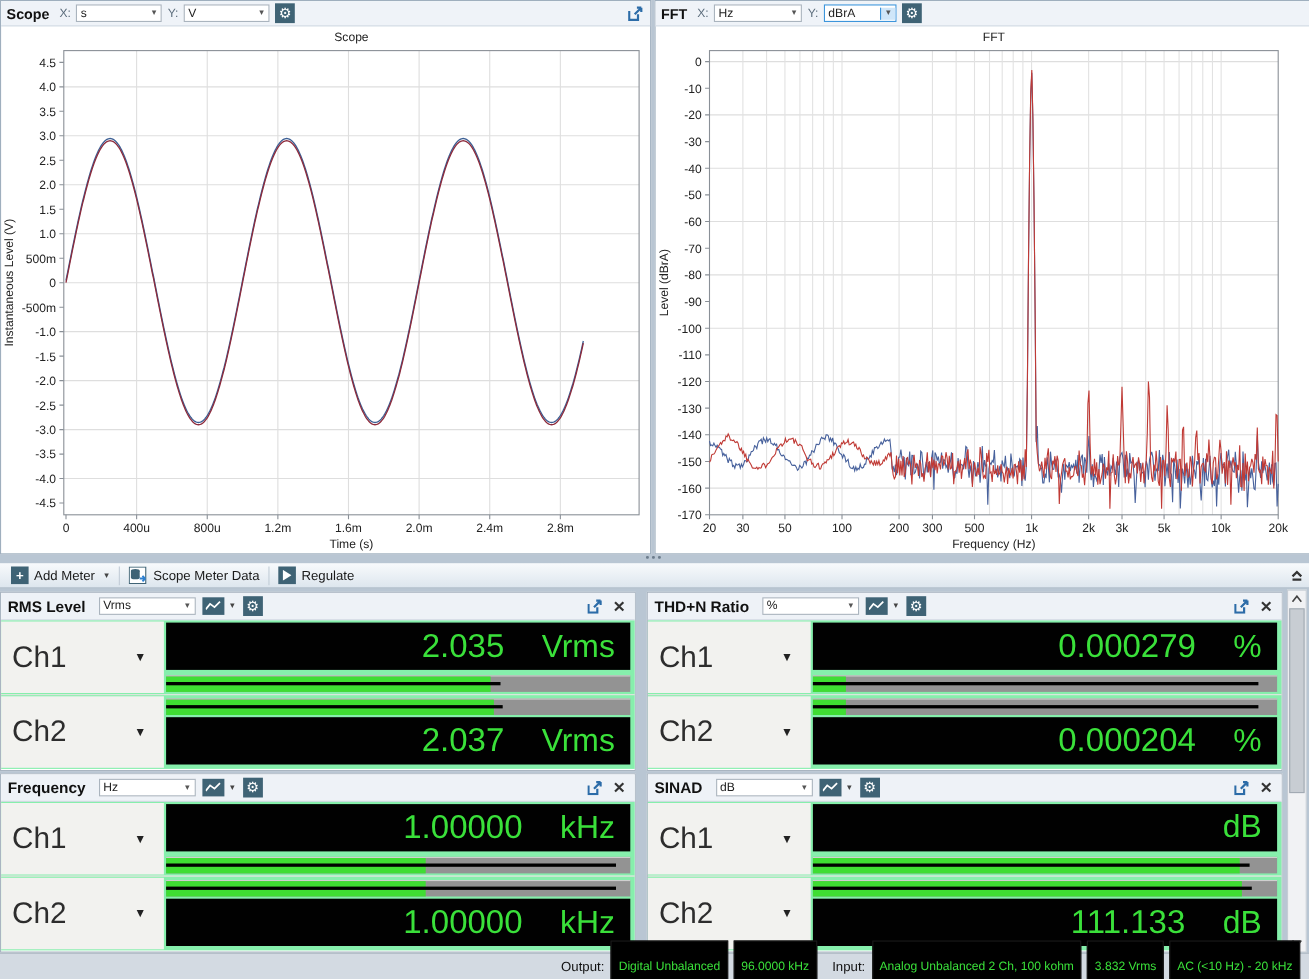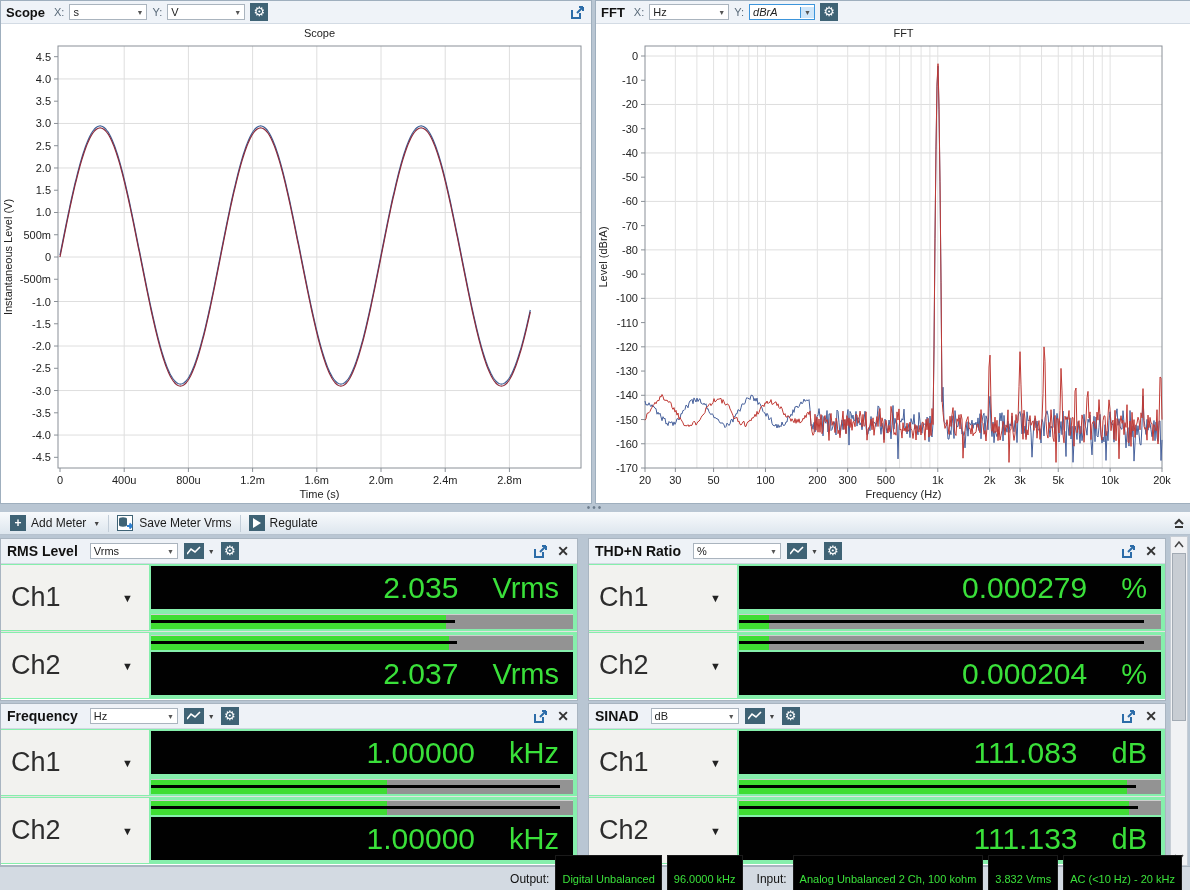--- a/index.html
+++ b/index.html
@@ -3,21 +3,21 @@
 <meta charset="utf-8">
 <style>
   html,body{margin:0;padding:0;}
   .app{position:relative;width:1190px;height:890px;background:#b9c6d3;font-family:"Liberation Sans",sans-serif;overflow:hidden;}
   .plot-panel{position:absolute;background:#fff;border:1px solid #9fafbe;box-sizing:border-box;}
   .panel-header{height:22px;background:#eff3f8;border-bottom:1px solid #d3dbe4;display:flex;align-items:center;gap:5px;padding:0 5px;font-size:12px;color:#222;}
   .panel-title{font-weight:bold;font-size:13px;color:#111;margin-right:4px;}
   .axis-label{color:#5a6b7a;font-size:11px;}
   .mini-select{display:flex;align-items:center;justify-content:space-between;background:#fff;border:1px solid #aab4be;height:16px;padding:0 3px;font-size:11px;color:#222;box-sizing:border-box;}
   .mini-select .arr{font-size:7px;color:#555;margin-left:4px;}
-  .mini-select.focused{border:1px solid #3d95db;font-style:italic;}
+  .mini-select.focused{border:1px solid #3d95db;}
   .mini-select.focused .arrbox{background:#cfe6f9;margin:-1px -3px -1px 3px;padding:2px 3px;border-left:1px solid #3d95db;}
   .sq-btn{width:18px;height:18px;background:#3f6375;color:#fff;display:flex;align-items:center;justify-content:center;font-size:13px;line-height:18px;cursor:pointer;}
   .spacer{flex:1;}
   .popout{width:16px;height:16px;display:flex;align-items:center;justify-content:center;cursor:pointer;}
   .close-x{width:16px;height:16px;display:flex;align-items:center;justify-content:center;font-size:14px;font-weight:bold;color:#333;cursor:pointer;}
   .splitter{position:absolute;top:504px;left:0;width:1190px;height:8px;background:#b9c6d3;display:flex;align-items:center;justify-content:center;}
   .splitter .dots{color:#6d7d8d;font-size:10px;letter-spacing:2px;line-height:4px;}
   .toolbar{position:absolute;top:512px;left:0;width:1190px;height:23px;background:linear-gradient(#f8fafc,#dde6ee);border-bottom:1px solid #b6c2ce;display:flex;align-items:center;padding:0 3px;box-sizing:border-box;font-size:12px;color:#1a1a1a;}
   .tb-btn{display:flex;align-items:center;gap:5px;padding:0 7px;height:21px;cursor:pointer;}
   .tb-sep{width:1px;height:17px;background:#c2cdd8;margin:0 1px;}
@@ -297,21 +297,21 @@
     </span>
     <span class="tb-sep"></span>
     <span class="tb-btn">
       <svg width="17" height="16" viewBox="0 0 17 16">
           <rect x="0.5" y="0.5" width="15" height="15" fill="#fff" stroke="#3f6375"></rect>
           <ellipse cx="6" cy="4" rx="4" ry="1.7" fill="#3f6375"></ellipse>
           <rect x="2" y="4" width="8" height="6" fill="#3f6375"></rect>
           <ellipse cx="6" cy="10" rx="4" ry="1.7" fill="#3f6375"></ellipse>
           <path d="M10 11 L15 11 M15 11 L12.5 8.5 M15 11 L12.5 13.5" stroke="#2c7fd0" stroke-width="1.8" fill="none"></path>
         </svg>
-      <span>Save Meter Vrms</span>
+      <span>Scope Meter Data</span>
     </span>
     <span class="tb-sep"></span>
     <span class="tb-btn">
       <span class="tb-icon">
         <svg width="8" height="10" viewBox="0 0 8 10">
             <path d="M0 0 L8 5 L0 10 Z" fill="#fff"></path>
           </svg>
       </span>
       <span>Regulate</span>
     </span>
@@ -514,21 +514,20 @@
             </svg>
           </span>
         <span class="close-x">✕</span>
       </div>
       <div class="ch-row row-top">
         <div class="ch-label">
             <span>Ch1</span>
             <span class="arr">▼</span>
           </div>
         <div class="ch-display">
-            <span>111.083</span>
             <span class="unit">dB</span>
           </div>
         <div class="ch-bar">
             <div class="bar-green" style="width: 92%;"></div>
             <div class="bar-line" style="width: 94%;"></div>
           </div>
       </div>
       <div class="ch-row row-bottom">
         <div class="ch-label">
             <span>Ch2</span>

